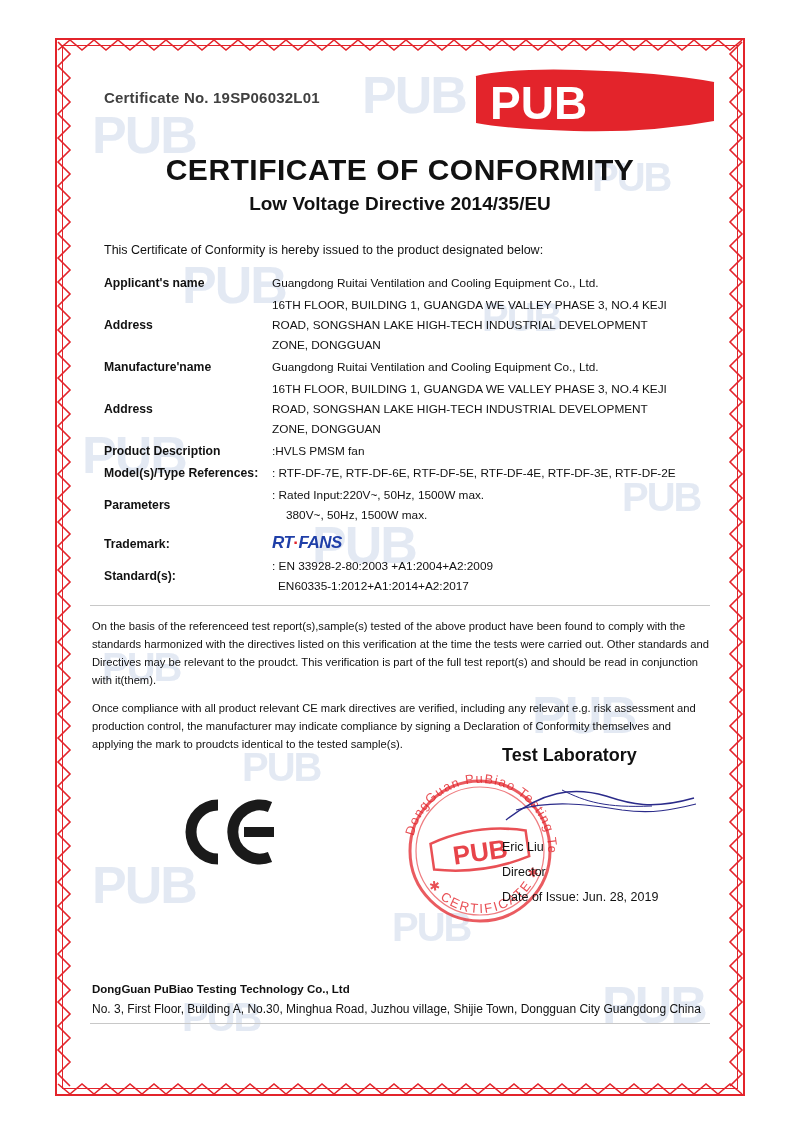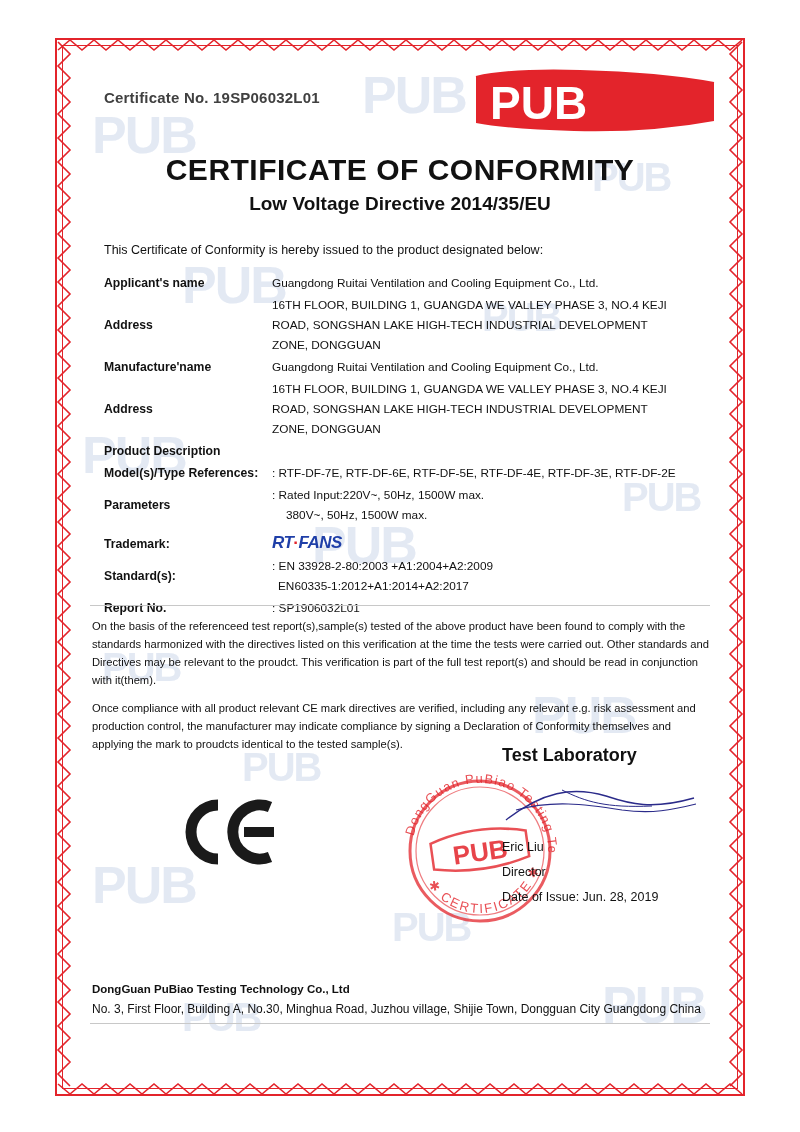--- a/index.html
+++ b/index.html
@@ -363,20 +363,23 @@
         <div class="flabel">Address</div>
         <div class="fvalue">
           <span class="cont">16TH FLOOR, BUILDING 1, GUANGDA WE VALLEY PHASE 3, NO.4 KEJI</span>
           <span class="cont">ROAD, SONGSHAN LAKE HIGH-TECH INDUSTRIAL DEVELOPMENT</span>
           <span class="cont">ZONE, DONGGUAN</span>
         </div>
       </div>
 
       <div class="frow">
         <div class="flabel">Product Description</div>
+        <div class="fvalue">
+          <span class="cont">:HVLS PMSM fan</span>
+        </div>
       </div>
 
       <div class="frow">
         <div class="flabel">Model(s)/Type References:</div>
         <div class="fvalue">
           <span class="cont">: RTF-DF-7E, RTF-DF-6E, RTF-DF-5E, RTF-DF-4E, RTF-DF-3E, RTF-DF-2E</span>
         </div>
       </div>
 
       <div class="frow">
@@ -397,26 +400,20 @@
       </div>
 
       <div class="frow">
         <div class="flabel">Standard(s):</div>
         <div class="fvalue">
           <span class="cont">: EN 33928-2-80:2003 +A1:2004+A2:2009</span>
           <span class="cont" style="padding-left:6px;">EN60335-1:2012+A1:2014+A2:2017</span>
         </div>
       </div>
 
-      <div class="frow">
-        <div class="flabel">Report No.</div>
-        <div class="fvalue">
-          <span class="cont">: SP1906032L01</span>
-        </div>
-      </div>
 
     </div>
 
     <div class="hr top"></div>
 
     <div class="paras">
       <p>On the basis of the referenceed test report(s),sample(s) tested of the above product have been found to comply with the standards harmonized with the directives listed on this verification at the time the tests were carried out. Other standards and Directives may be relevant to the proudct. This verification is part of the full test report(s) and should be read in conjunction with it(them).</p>
       <p>Once compliance with all product relevant CE mark directives are verified, including any relevant e.g. risk assessment and production control, the manufacturer may indicate compliance by signing a Declaration of Conformity themselves and applying the mark to proudcts identical to the tested sample(s).</p>
     </div>
 

